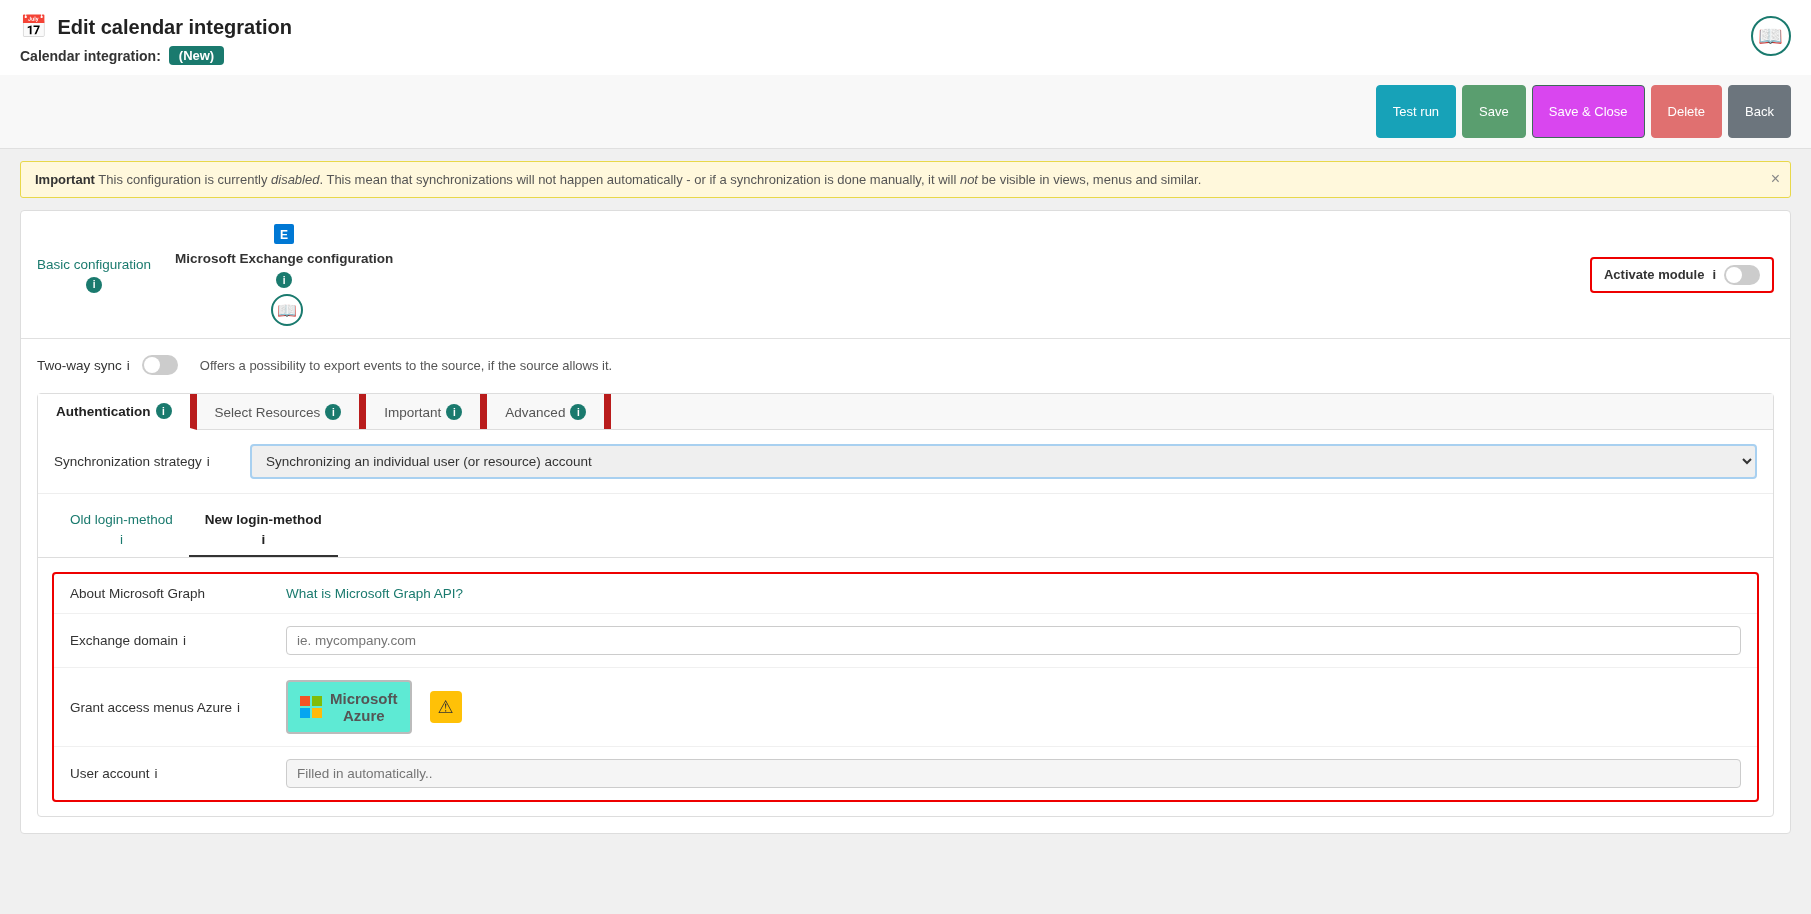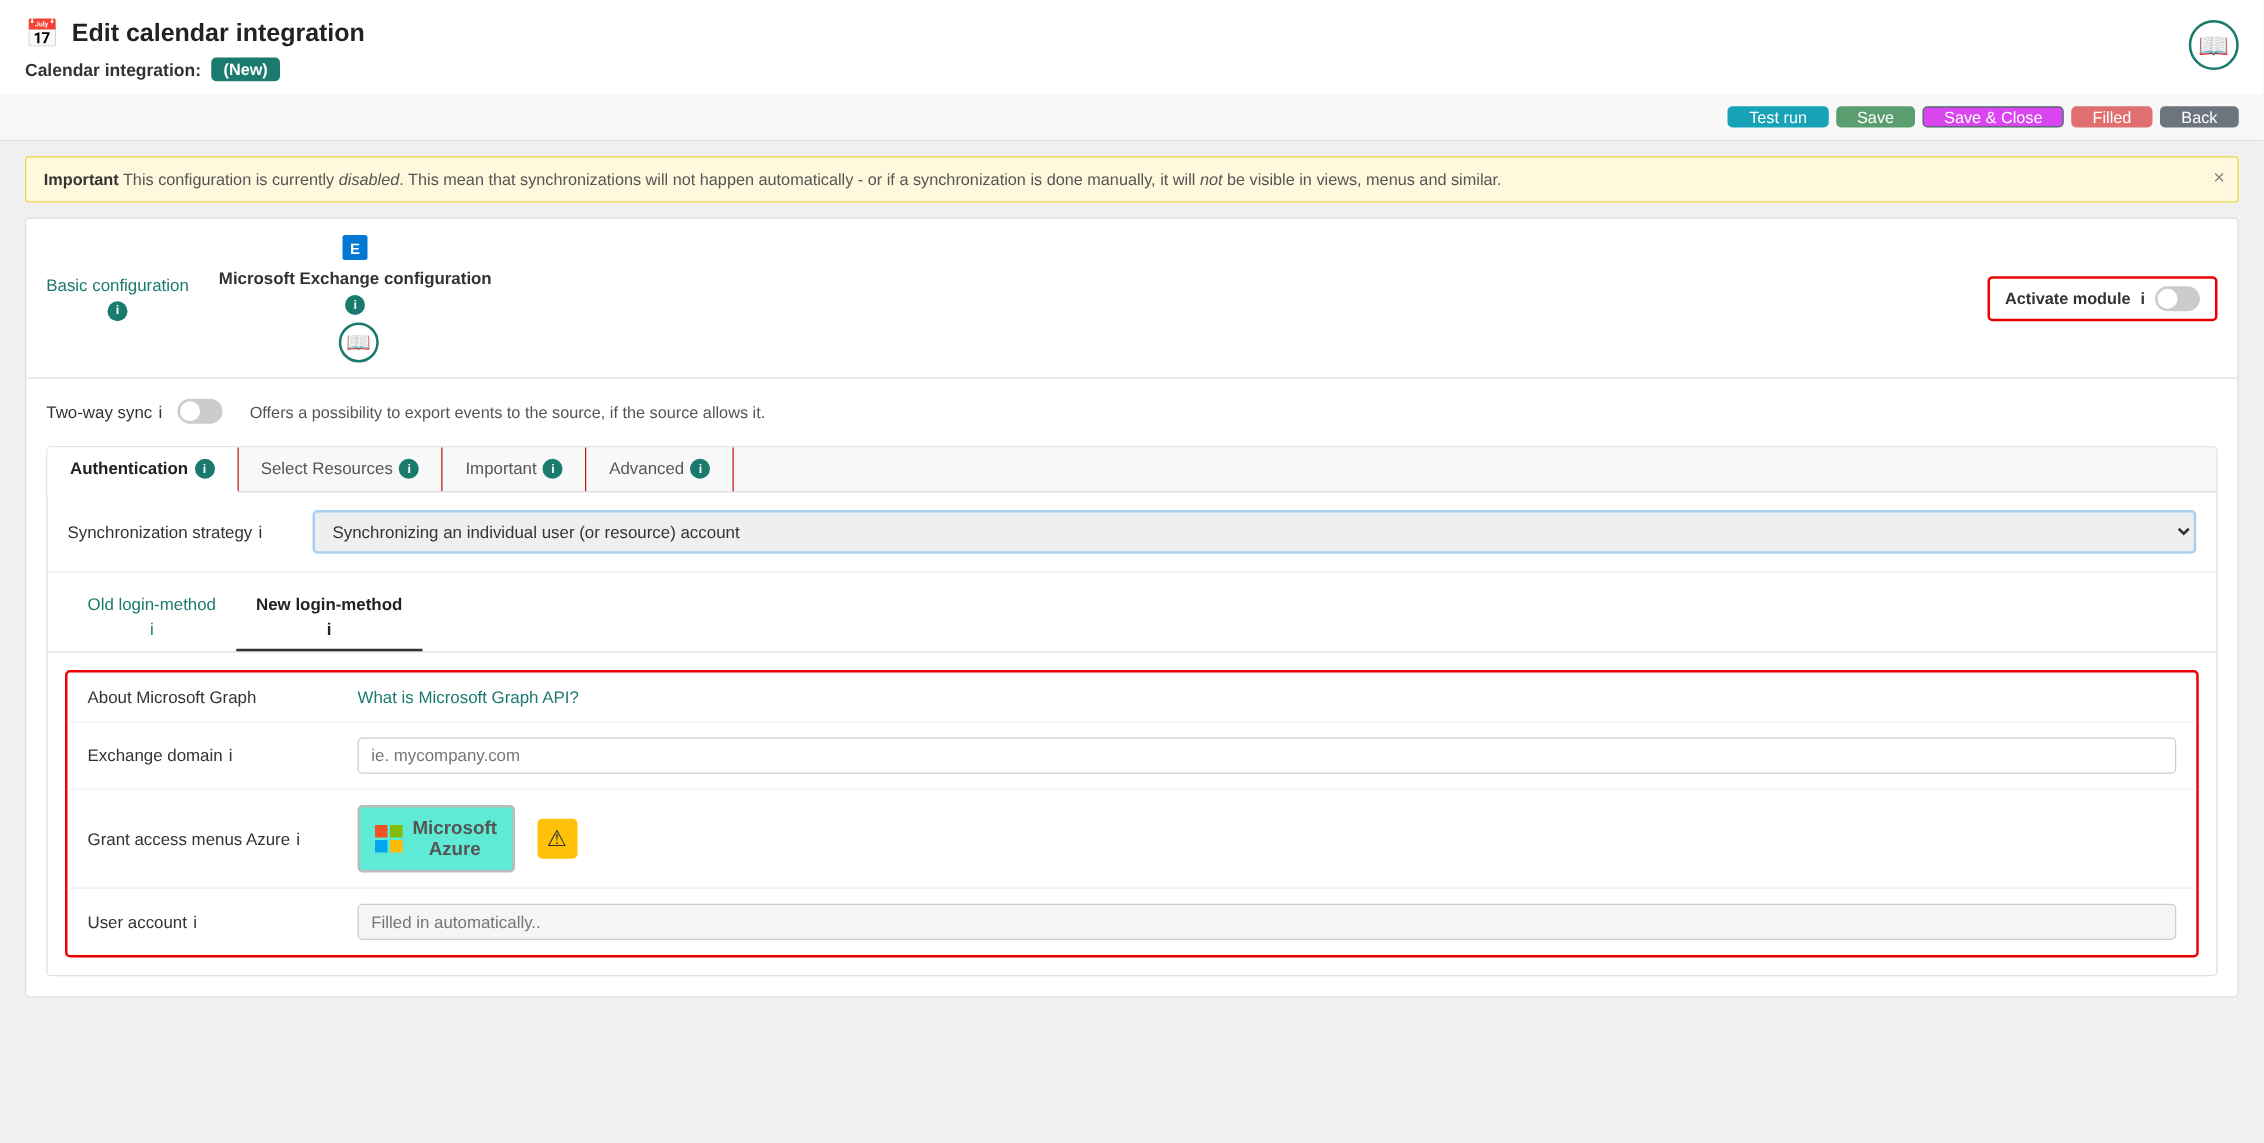--- a/index.html
+++ b/index.html
@@ -5,21 +5,21 @@
     * { box-sizing: border-box; margin: 0; padding: 0; }
     body { font-family: -apple-system, BlinkMacSystemFont, 'Segoe UI', Arial, sans-serif; font-size: 14px; background: #f0f0f0; color: #333; }
 
     .page-wrapper { background: #f0f0f0; min-height: 914px; padding: 0; }
     .header-title { display: flex; align-items: center; gap: 10px; font-size: 20px; font-weight: 600; color: #222; }
     .header-subtitle { display: flex; align-items: center; gap: 8px; font-size: 14px; font-weight: 600; color: #333; margin-top: 4px; }
     .header-logo { position: absolute; right: 20px; top: 18px; width: 40px; height: 40px; border: 2px solid #1a7a6e; border-radius: 50%; display: flex; align-items: center; justify-content: center; color: #1a7a6e; font-size: 20px; }
 
     
     .toolbar { background: #f8f8f8; padding: 10px 20px; display: flex; justify-content: flex-end; gap: 6px; border-bottom: 1px solid #e0e0e0; }
-    .btn { padding: 0 16px; border-radius: 4px; border: 1px solid transparent; cursor: pointer; font-size: 13px; font-weight: 500; }
+    .btn { padding: 18px 16px; border-radius: 4px; border: 1px solid transparent; cursor: pointer; font-size: 13px; font-weight: 500; }
     .btn-testrun { background: #17a2b8; color: #fff; border-color: #17a2b8; }
     .btn-save { background: #5a9e6f; color: #fff; border-color: #5a9e6f; }
     .btn-saveclose { background: #d946ef; color: #fff; border-color: #3d6b57; }
     .btn-delete { background: #e07070; color: #fff; border-color: #e07070; }
     .btn-back { background: #6c757d; color: #fff; border-color: #6c757d; }
 
     
     .banner { background: #fff8dc; border: 1px solid #e8d84a; margin: 12px 20px; padding: 10px 14px; font-size: 13px; color: #555; position: relative; border-radius: 3px; }
     .banner strong { color: #333; }
     .banner em { font-style: italic; }
@@ -44,21 +44,21 @@
     
     .two-way-sync { display: flex; align-items: center; gap: 12px; margin-bottom: 18px; font-size: 13.5px; }
     .two-way-sync .label { display: flex; align-items: center; gap: 5px; }
     .toggle-small { display: inline-block; width: 36px; height: 20px; background: #ccc; border-radius: 10px; position: relative; cursor: pointer; }
     .toggle-small::after { content: ''; position: absolute; left: 2px; top: 2px; width: 16px; height: 16px; background: #fff; border-radius: 50%; }
     .sync-note { color: #555; font-size: 13px; margin-left: 10px; }
 
     
     .sub-tabs-container { border: 1px solid #ddd; border-radius: 4px; }
     .sub-tabs { display: flex; border-bottom: 1px solid #ddd; background: #f8f8f8; }
-    .sub-tab { padding: 9px 18px; cursor: pointer; font-size: 13.5px; display: flex; align-items: flex-start; gap: 5px; color: #555; border-right: 1px solid #b91c1c; }
+    .sub-tab { padding: 9px 18px; cursor: pointer; font-size: 13.5px; display: flex; align-items: flex-end; gap: 5px; color: #555; border-right: 7px solid #b91c1c; }
     .sub-tab.active { font-weight: 700; color: #222; background: #fff; border-bottom: 2px solid #fff; margin-bottom: -1px; }
     .sub-tab .info-icon { display: inline-flex; align-items: center; justify-content: center; width: 16px; height: 16px; border-radius: 50%; background: #1a7a6e; color: #fff; font-size: 10px; font-weight: 700; }
 
     
     .strategy-row { display: flex; align-items: center; gap: 16px; padding: 14px 16px; border-bottom: 1px solid #eee; }
     .strategy-label { display: flex; align-items: center; gap: 5px; font-size: 13.5px; min-width: 180px; }
     .strategy-select { flex: 1; padding: 7px 10px; border: 2px solid #a8d0f0; border-radius: 4px; font-size: 13.5px; color: #333; outline: none; }
 
     
     .login-tabs { display: flex; padding: 10px 16px 0 16px; border-bottom: 1px solid #ddd; }
@@ -97,21 +97,21 @@
     </div>
     <div class="header-logo" style="position:absolute;right:20px;top:16px;">
       <span>📖</span>
     </div>
   </div>
 
   <div class="toolbar">
     <button class="btn btn-testrun">Test run</button>
     <button class="btn btn-save">Save</button>
     <button class="btn btn-saveclose">Save &amp; Close</button>
-    <button class="btn btn-delete">Filled</button>
+    <button class="btn btn-delete">Delete</button>
     <button class="btn btn-back">Back</button>
   </div>
 
   <div class="banner">
     <strong>Important</strong><span> This configuration is currently </span><em>disabled</em><span>. This mean that synchronizations will not happen automatically - or if a synchronization is done manually, it will </span><em>not</em><span> be visible in views, menus and similar.</span>
     <span class="banner-close">×</span>
   </div>
 
   <div class="content">
 

